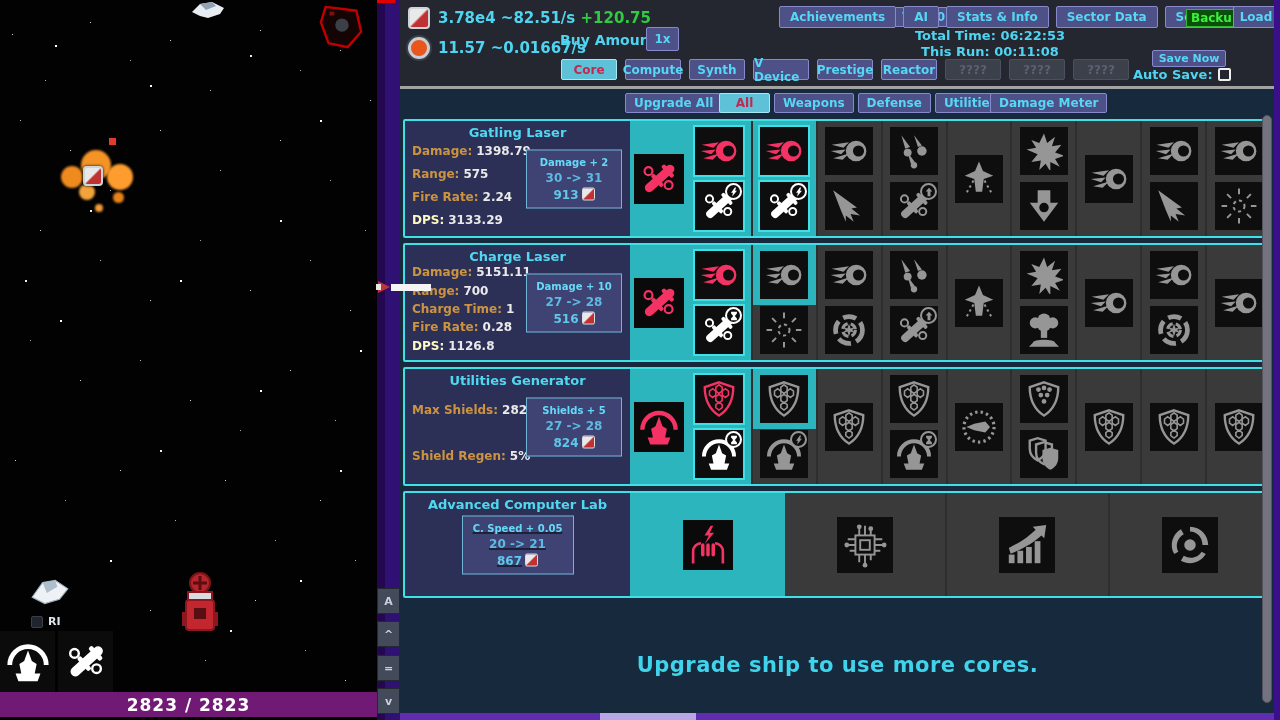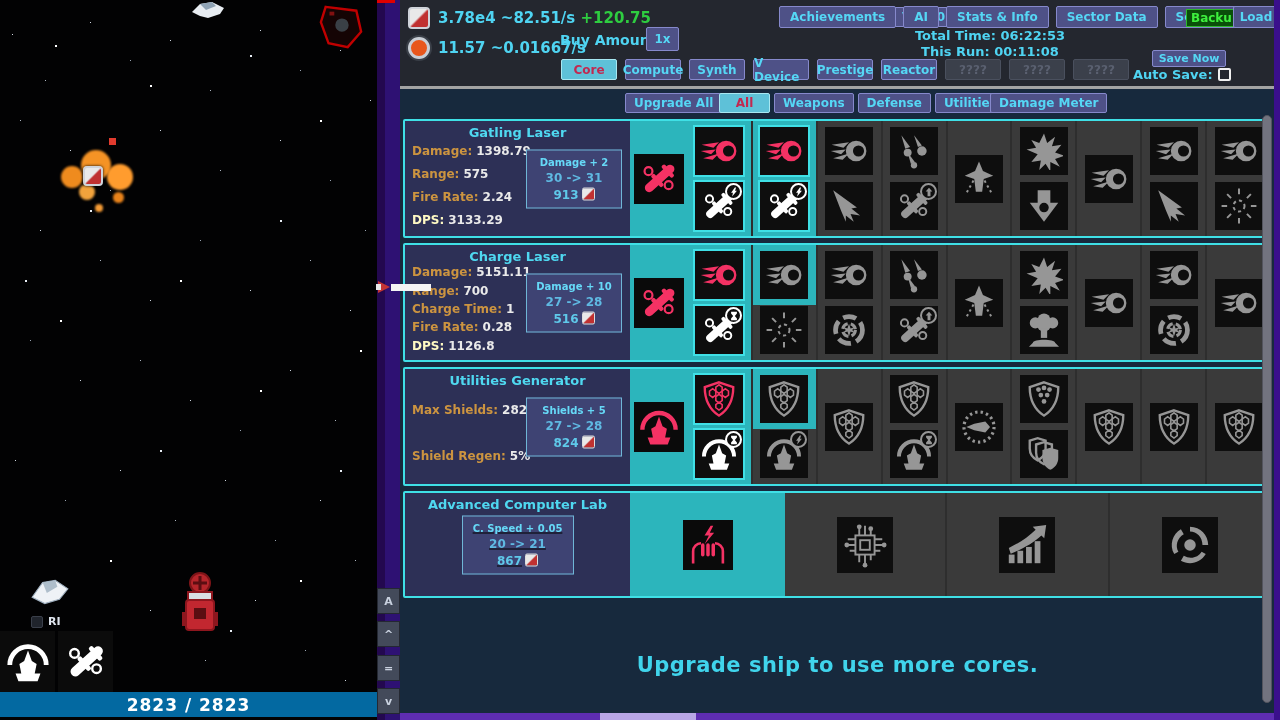--- a/index.html
+++ b/index.html
@@ -40,21 +40,21 @@
   .ri-row { position:absolute; left:5px; top:615px; display:flex; align-items:center; gap:5px;margin-left:26px; }
   .ri-box { width:12px; height:12px; background:#20242c; border:1px solid #3a3f4a; border-radius:2px; }
   .ri-label { color:#dfe5ee; font-size:11px; font-weight:bold; }
 
   .hotbar { position:absolute; left:0; top:631px; display:flex; gap:3px; }
   .hottile { width:55px; height:61px; background:#0b0b0b; display:flex; }
   .hottile svg { width:46px; height:46px; margin:auto; color:#fff; }
 
   .sector-info { position:absolute; left:245px; top:622px; color:#e9edf4; font-size:13px; font-weight:bold; line-height:18px; }
 
-  .healthbar { position:absolute; left:0; top:692px; width:377px; height:25px; background:#0369a1;
+  .healthbar { position:absolute; left:0; top:692px; width:377px; height:25px; background:#701a75;
     display:flex; align-items:center; justify-content:center; color:#fff; font-size:17px; font-weight:bold; letter-spacing:1px; }
 
   
   .strip-col { position:absolute; left:377px; top:0; width:23px; height:720px;
     background:linear-gradient(90deg,#23084f 0 35%,#2e1173 35% 100%); }
   .redline { position:absolute; left:377px; top:0; width:18px; height:3px; background:#e00000; }
   .sidebtn { position:absolute; left:377px; width:23px; height:26px; background:#434a5a; border:1px solid #242832;
     color:#c9d1df; font-size:11px; font-weight:bold; display:flex; align-items:center; justify-content:center; cursor:pointer; }
   .beam { position:absolute; left:391px; top:284px; width:40px; height:7px; background:#f4f4f4; z-index:40; }
 

